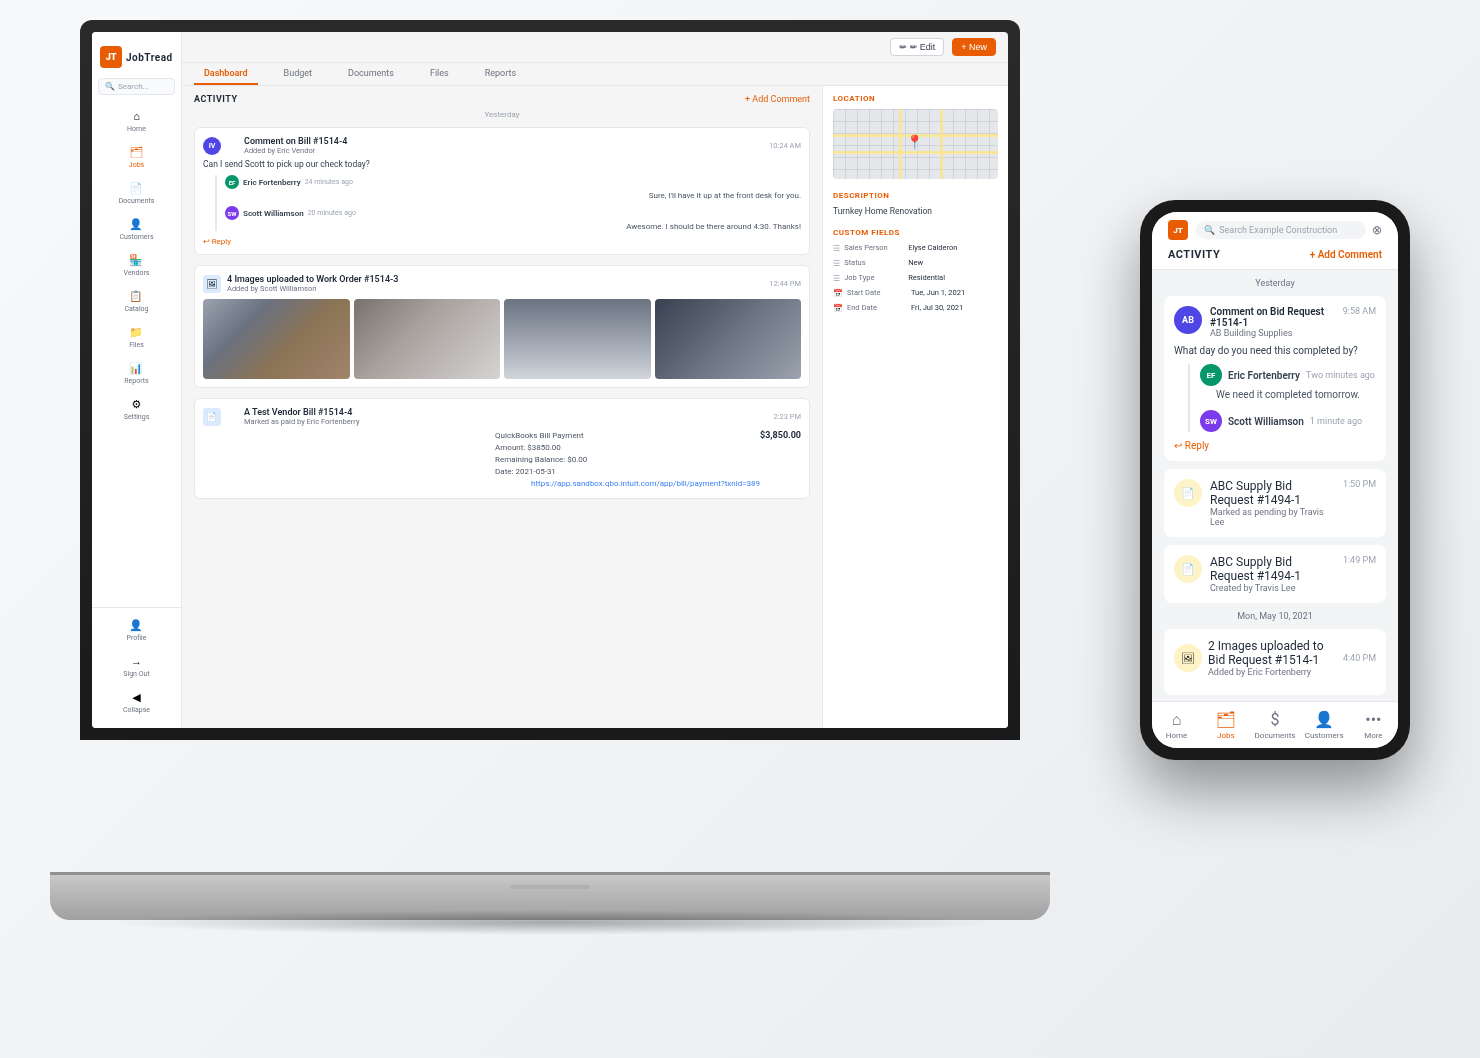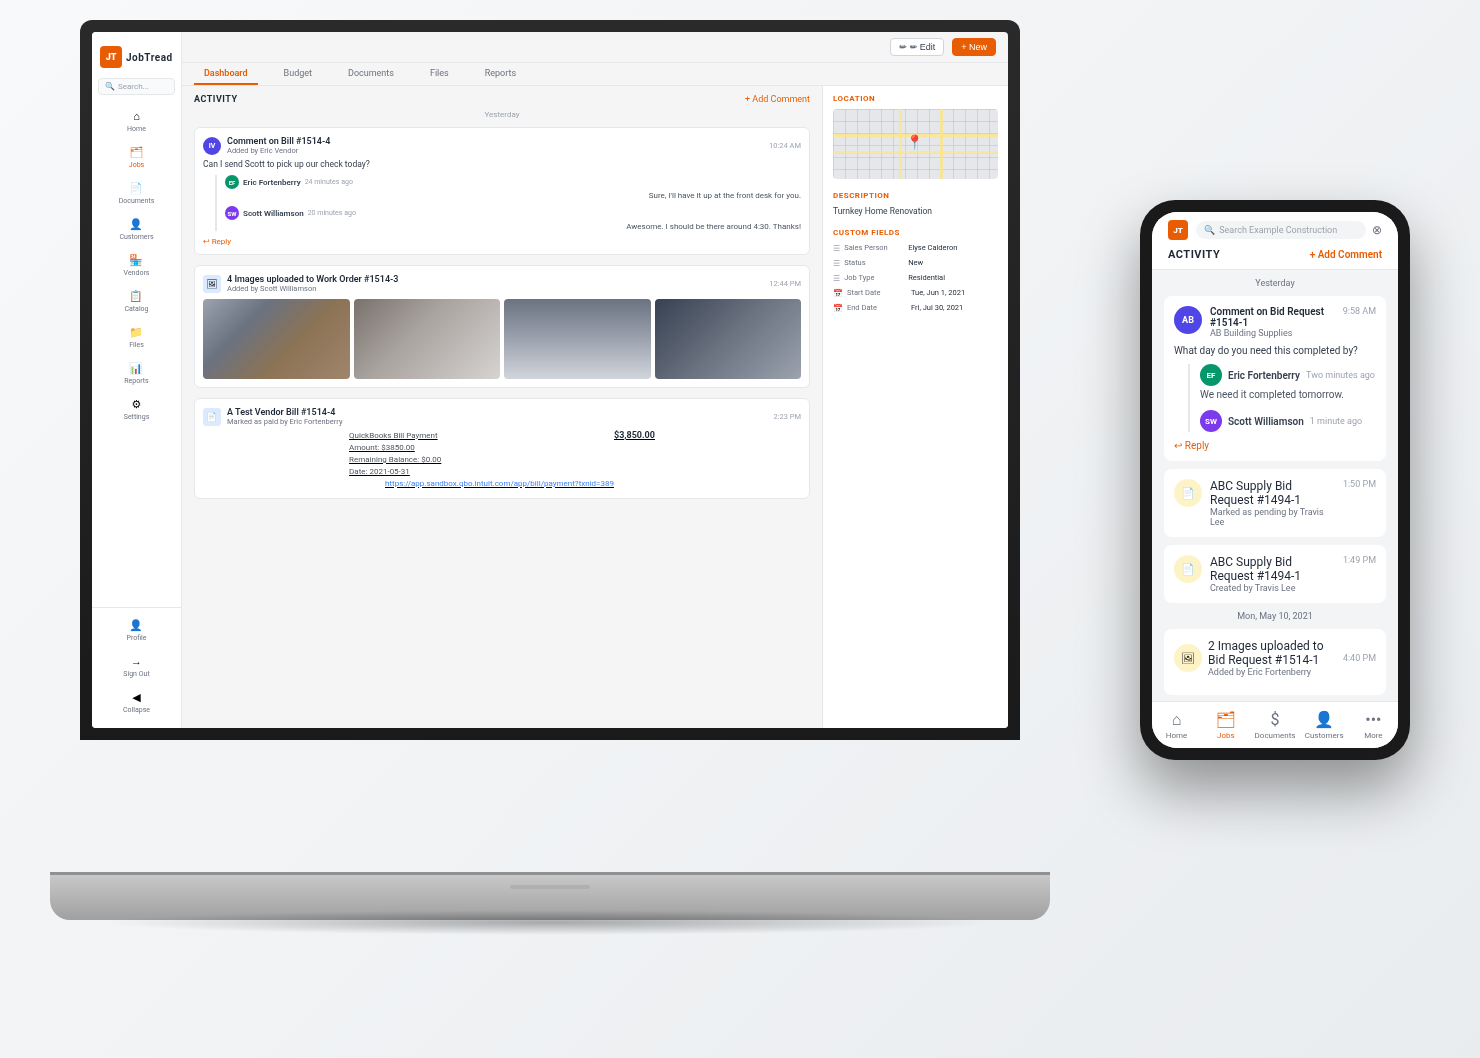--- a/index.html
+++ b/index.html
@@ -296,21 +296,21 @@
       margin-bottom: 10px;
       border: 1px solid #e5e7eb;
       border-radius: 6px;
       padding: 8px;
       background: white;
     }
 
     .activity-item-header {
       display: flex;
       align-items: center;
-      gap: 6px;
+      gap: 23px;
       margin-bottom: 4px;
     }
 
     .avatar {
       width: 18px;
       height: 18px;
       border-radius: 50%;
       display: flex;
       align-items: center;
       justify-content: center;
@@ -761,20 +761,21 @@
 
     .phone-reply-time {
       font-size: 9px;
       color: #9ca3af;
     }
 
     .phone-reply-text {
       font-size: 10px;
       color: #4b5563;
       line-height: 1.4;
+      text-align: center;
     }
 
     .phone-reply-btn {
       font-size: 10px;
       color: #e85d04;
       margin-top: 6px;
       display: flex;
       align-items: center;
       gap: 2px;
     }
@@ -905,23 +906,22 @@
       background: linear-gradient(135deg, #374151 0%, #6b7280 50%, #9ca3af 100%);
     }
 
     
     ::-webkit-scrollbar { width: 3px; }
     ::-webkit-scrollbar-track { background: transparent; }
     ::-webkit-scrollbar-thumb { background: #d1d5db; border-radius: 2px; }
 
     .bill-row {
       display: flex;
-      justify-content: center;
+      justify-content: flex-end;
       align-items: flex-start;
-      text-decoration: underline;
     }
   </style>
 </head>
 <body>
 
 <div class="bg"></div>
 
 <div class="laptop-container">
   <div class="laptop-screen-frame">
     <div class="laptop-screen">

